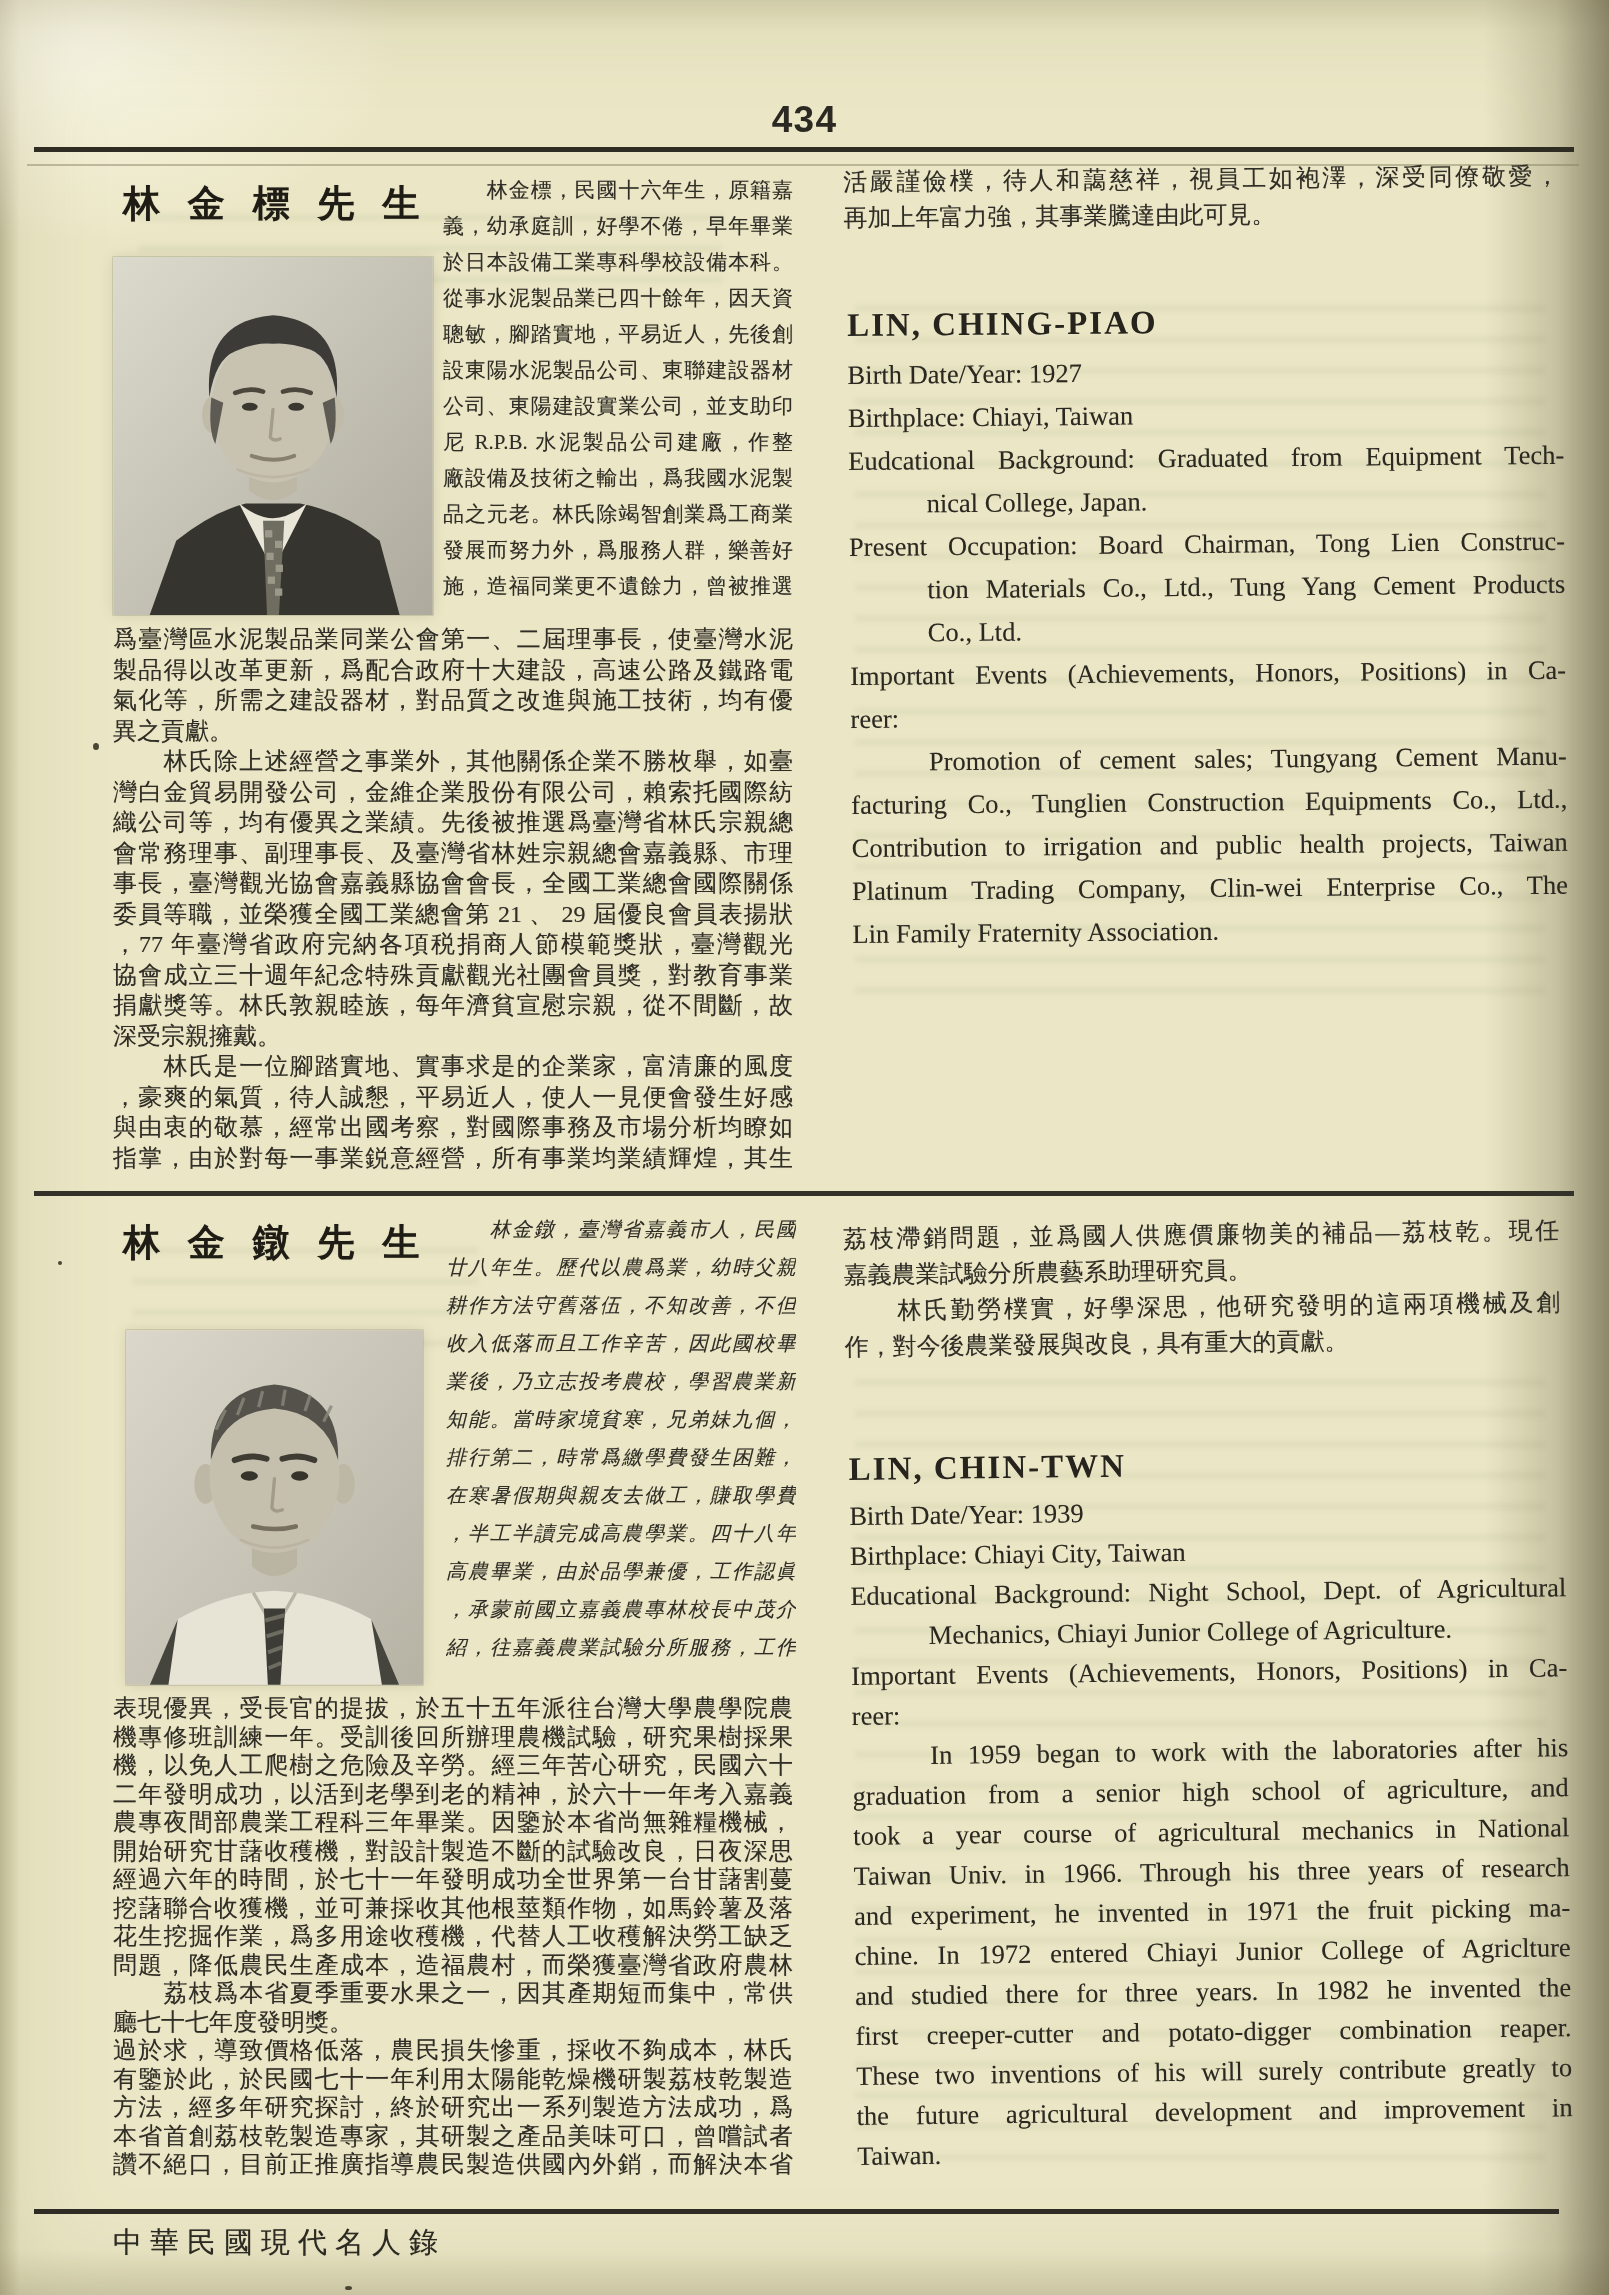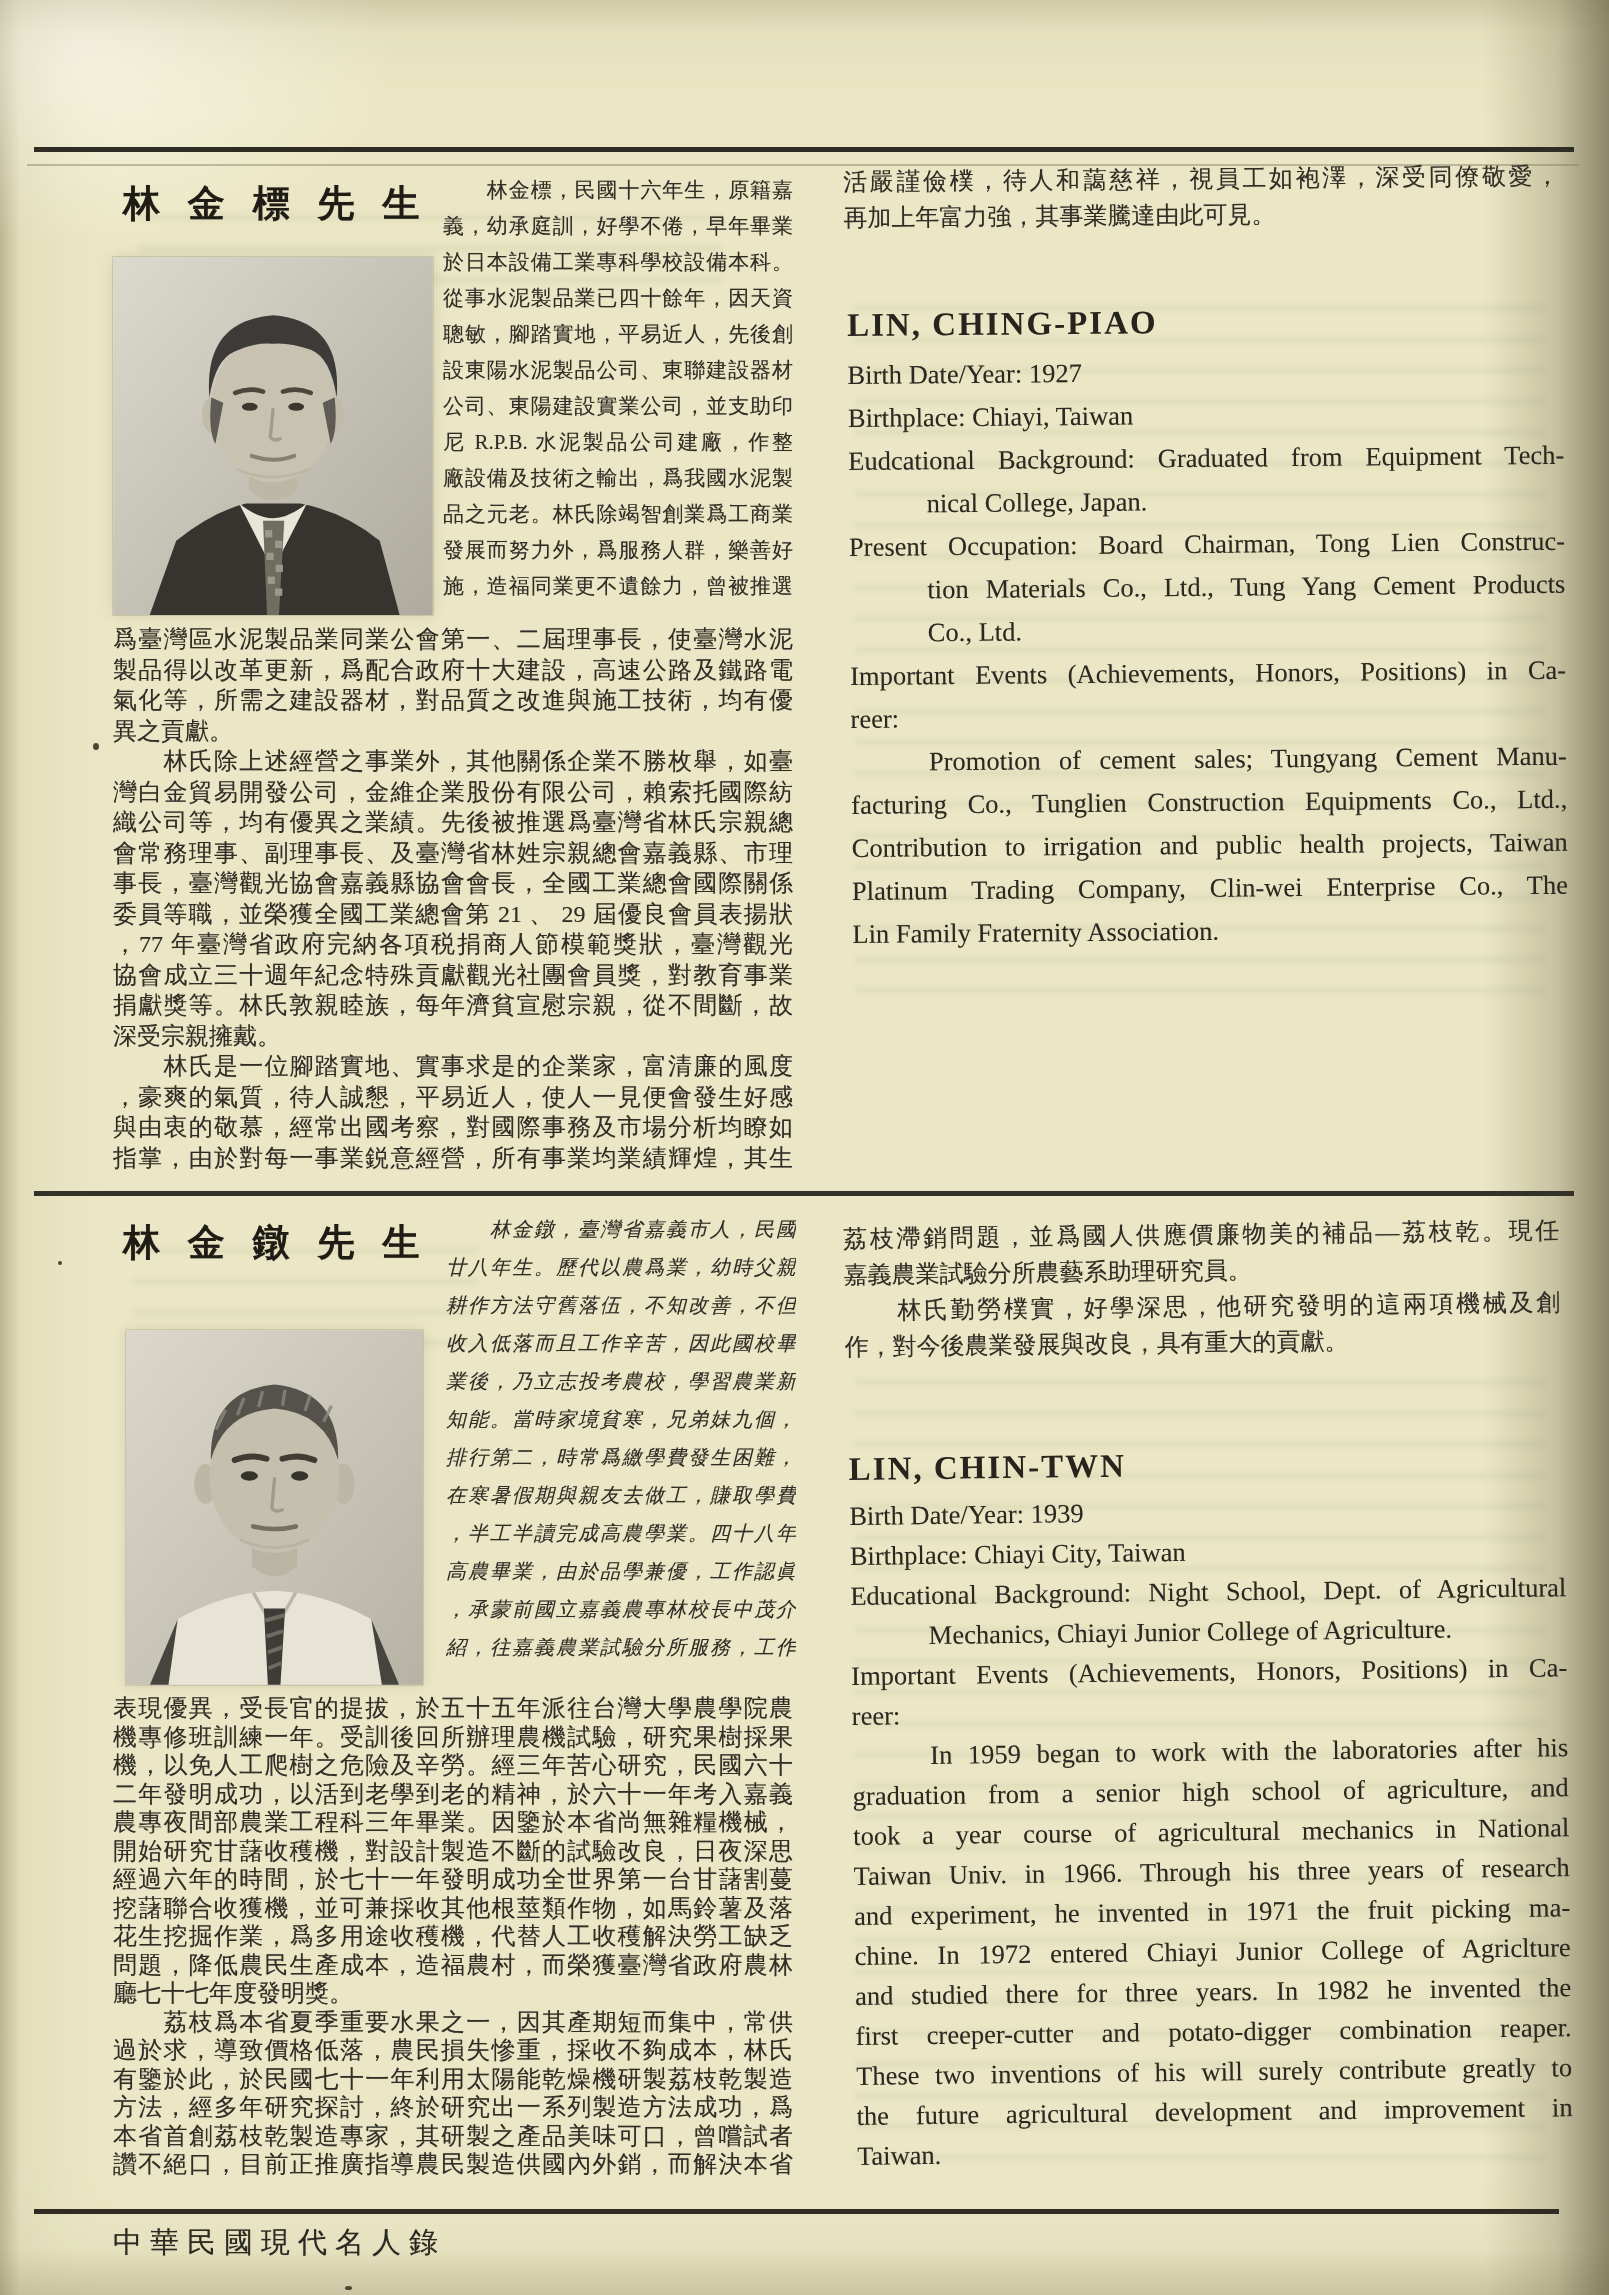--- a/index.html
+++ b/index.html
@@ -78,20 +78,21 @@
   .speck{position:absolute;background:#4a4636;border-radius:50%;}
   .sp1{left:93px;top:743px;width:6px;height:7.3px;}
   .sp2{left:58px;top:1261px;width:4px;height:4px;}
   .sp3{left:345px;top:2286px;width:6.6px;height:4px;}
 </style>
 </head>
 <body>
 
 <div class="page">
 
+  <div class="page-num">434</div>
   <div class="rule top"></div>
   <div class="rule top-faint"></div>
 
   <div class="bleed bleed-1"></div>
   <div class="bleed bleed-2"></div>
   <div class="bleed bleed-3"></div>
   <div class="bleed bleed-4"></div>
   <div class="speck sp1"></div>
   <div class="speck sp2"></div>
   <div class="speck sp3"></div>
@@ -248,22 +249,22 @@
         <div class="tl j">表現優異，受長官的提拔，於五十五年派往台灣大學農學院農</div>
         <div class="tl j">機專修班訓練一年。受訓後回所辦理農機試驗，研究果樹採果</div>
         <div class="tl j">機，以免人工爬樹之危險及辛勞。經三年苦心研究，民國六十</div>
         <div class="tl j">二年發明成功，以活到老學到老的精神，於六十一年考入嘉義</div>
         <div class="tl j">農專夜間部農業工程科三年畢業。因鑒於本省尚無雜糧機械，</div>
         <div class="tl j">開始研究甘藷收穫機，對設計製造不斷的試驗改良，日夜深思</div>
         <div class="tl j">經過六年的時間，於七十一年發明成功全世界第一台甘藷割蔓</div>
         <div class="tl j">挖藷聯合收獲機，並可兼採收其他根莖類作物，如馬鈴薯及落</div>
         <div class="tl j">花生挖掘作業，爲多用途收穫機，代替人工收穫解決勞工缺乏</div>
         <div class="tl j">問題，降低農民生產成本，造福農村，而榮獲臺灣省政府農林</div>
+        <div class="tl j">　　荔枝爲本省夏季重要水果之一，因其產期短而集中，常供</div>
         <div class="tl">廳七十七年度發明獎。</div>
-        <div class="tl j">　　荔枝爲本省夏季重要水果之一，因其產期短而集中，常供</div>
         <div class="tl j">過於求，導致價格低落，農民損失慘重，採收不夠成本，林氏</div>
         <div class="tl j">有鑒於此，於民國七十一年利用太陽能乾燥機研製荔枝乾製造</div>
         <div class="tl j">方法，經多年研究探討，終於研究出一系列製造方法成功，爲</div>
         <div class="tl j">本省首創荔枝乾製造專家，其研製之產品美味可口，曾嚐試者</div>
         <div class="tl j">讚不絕口，目前正推廣指導農民製造供國內外銷，而解決本省</div>
       </div>
   </section>
 
   <div class="right-col right-bottom">
     <div class="cont cont-2 cjk">

